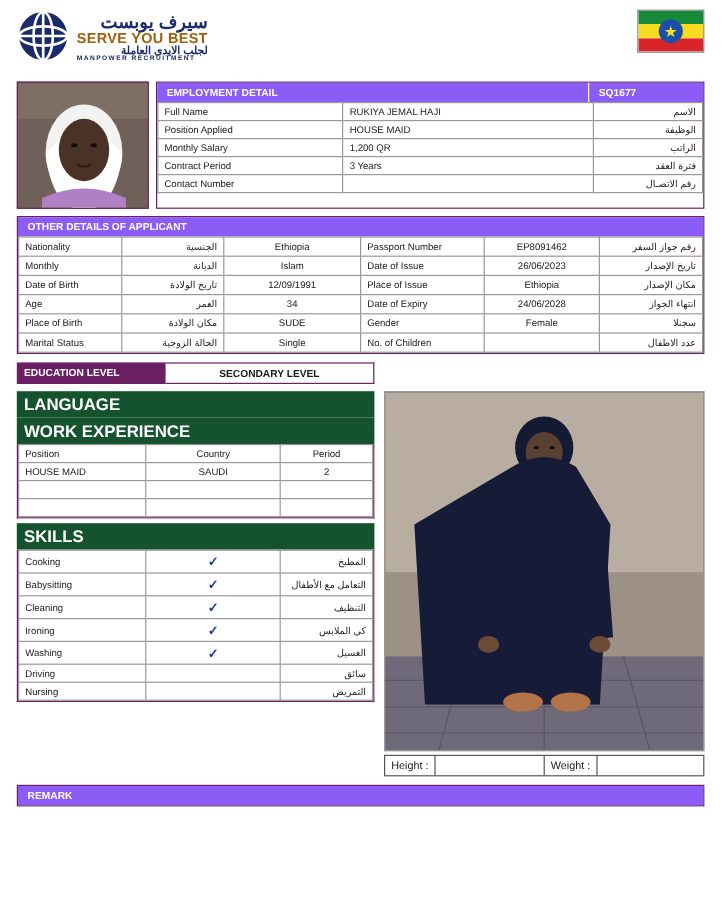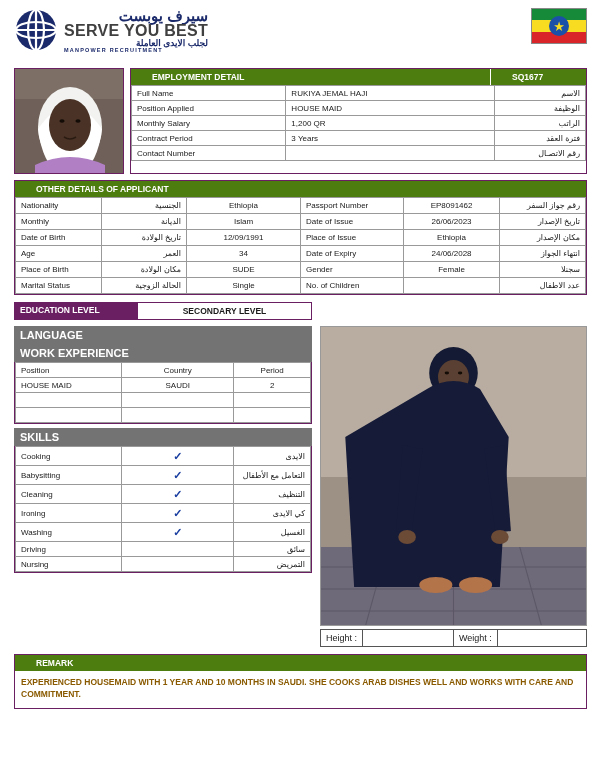--- a/index.html
+++ b/index.html
@@ -10,38 +10,38 @@
     font-family: "Liberation Sans", sans-serif;
     font-size: 8px;
     color: #1a1a1a;
     position: relative;
     overflow: hidden;
   }
   .page { position: relative; width:601px; height:758px; padding: 8px 14px; }
 
   
   .header { display:flex; align-items:flex-start; justify-content:space-between; height:58px; }
-  .logo-block { display:flex; align-items:flex-start; gap:6px; }
+  .logo-block { display:flex; align-items:flex-end; gap:6px; }
   .logo-mark { width:44px; height:44px; flex:0 0 44px; }
   .logo-text { display:flex; flex-direction:column; line-height:1; }
   .logo-ar { font-size:15px; font-weight:bold; color:#1b2a6b; letter-spacing:1px; text-align:right; }
-  .logo-en { font-size:16px; font-weight:bold; color:#404040; letter-spacing:0.3px; }
+  .logo-en { font-size:12px; font-weight:bold; color:#a16207; letter-spacing:0.3px; }
   .logo-ar2 { font-size:9px; font-weight:bold; color:#1b2a6b; text-align:right; }
   .logo-sub { font-size:5.5px; font-weight:bold; color:#1b2a6b; letter-spacing:1.2px; }
   .flag { width:56px; height:36px; border:1px solid #888; position:relative; overflow:hidden; }
   .flag .s { position:absolute; left:0; width:100%; height:33.34%; }
   .flag .s1 { top:0; background:#178a3a; }
   .flag .s2 { top:33.34%; background:#f7dc22; }
   .flag .s3 { top:66.68%; background:#d9252a; }
   .flag .disc { position:absolute; left:50%; top:50%; width:20px; height:20px; margin:-10px 0 0 -10px;
                 border-radius:50%; background:#1b50a8; display:flex; align-items:center; justify-content:center;
                 color:#f7dc22; font-size:13px; line-height:1; }
 
   
-  .band { background:#4d7c0f; color:#fff; font-weight:bold; font-size:8.5px; padding:3px 21px; }
+  .band { background:#8b5cf6; color:#fff; font-weight:bold; font-size:8.5px; padding:3px 8px; }
   .band-row { display:flex; }
   .band-row .band { flex:1; }
   .band-row .band.code { flex:0 0 96px; border-left:1px solid #fff; }
   table { border-collapse:collapse; width:100%; }
   td { border:1px solid #999; padding:2.5px 5px; font-size:8px; height:15px; vertical-align:middle; }
   .ar { text-align:right; direction:rtl; }
   .ctr { text-align:center; }
 
   
   .sec1 { display:flex; gap:6px; margin-top:2px; }
@@ -64,21 +64,21 @@
   
   .edu { display:flex; margin-top:7px; width:298px; }
   .edu-label { flex:0 0 124px; background:#6b1f63; color:#fff; font-weight:bold; font-size:8.5px; padding:3px 6px; }
   .edu-val { flex:1; border:1px solid #6b1f63; border-left:none; text-align:center; font-weight:bold; font-size:8.5px; padding:3px 0; }
 
   
   .lower { display:flex; gap:8px; margin-top:6px; }
   .lower-left { width:298px; flex:0 0 298px; }
   .lower-right { flex:1; position:relative; }
 
-  .sub-band { background:#737373; color:#fff; font-weight:bold; font-size:11px; padding:3px 6px; }
+  .sub-band { background:#14532d; color:#fff; font-weight:bold; font-size:14px; padding:3px 6px; }
   .boxed { border:1px solid #6b1f63; border-top:none; }
   .t-lang td:nth-child(1){ width:36%; }
   .t-lang td:nth-child(2){ width:42%; text-align:center; }
   .t-lang td:nth-child(3){ width:22%; }
 
   .t-work td { text-align:center; }
   .t-work td:first-child { text-align:left; }
   .t-work td:nth-child(1){ width:36%; }
   .t-work td:nth-child(2){ width:38%; }
   .t-work td:nth-child(3){ width:26%; }
@@ -286,36 +286,36 @@
       </div>
 
       <div style="margin-top:4px">
         <div class="sub-band">SKILLS</div>
         <div class="boxed">
           <table class="t-skill">
             <tbody>
                 <tr>
               <td>Cooking</td>
               <td>✓</td>
-              <td class="ar">الايدى</td>
+              <td class="ar">المطبخ</td>
             </tr>
             <tr>
               <td>Babysitting</td>
               <td>✓</td>
               <td class="ar">التعامل مع الأطفال</td>
             </tr>
             <tr>
               <td>Cleaning</td>
               <td>✓</td>
               <td class="ar">التنظيف</td>
             </tr>
             <tr>
               <td>Ironing</td>
               <td>✓</td>
-              <td class="ar">كي الايدى</td>
+              <td class="ar">كي الملابس</td>
             </tr>
             <tr>
               <td>Washing</td>
               <td>✓</td>
               <td class="ar">الغسيل</td>
             </tr>
             <tr>
               <td>Driving</td>
               <td></td>
               <td class="ar">سائق</td>
@@ -368,16 +368,15 @@
         <div class="hw-cell">
           <span class="hw-lab">Weight :</span>
           <span class="hw-in"></span>
         </div>
       </div>
     </div>
   </div>
 
   <div class="remark">
     <div class="band">REMARK</div>
-    <div class="remark-body">EXPERIENCED HOUSEMAID WITH 1 YEAR AND 10 MONTHS IN SAUDI. SHE COOKS ARAB DISHES WELL AND WORKS WITH CARE AND COMMITMENT.</div>
   </div>
 
 </div>
 
 </body></html>

